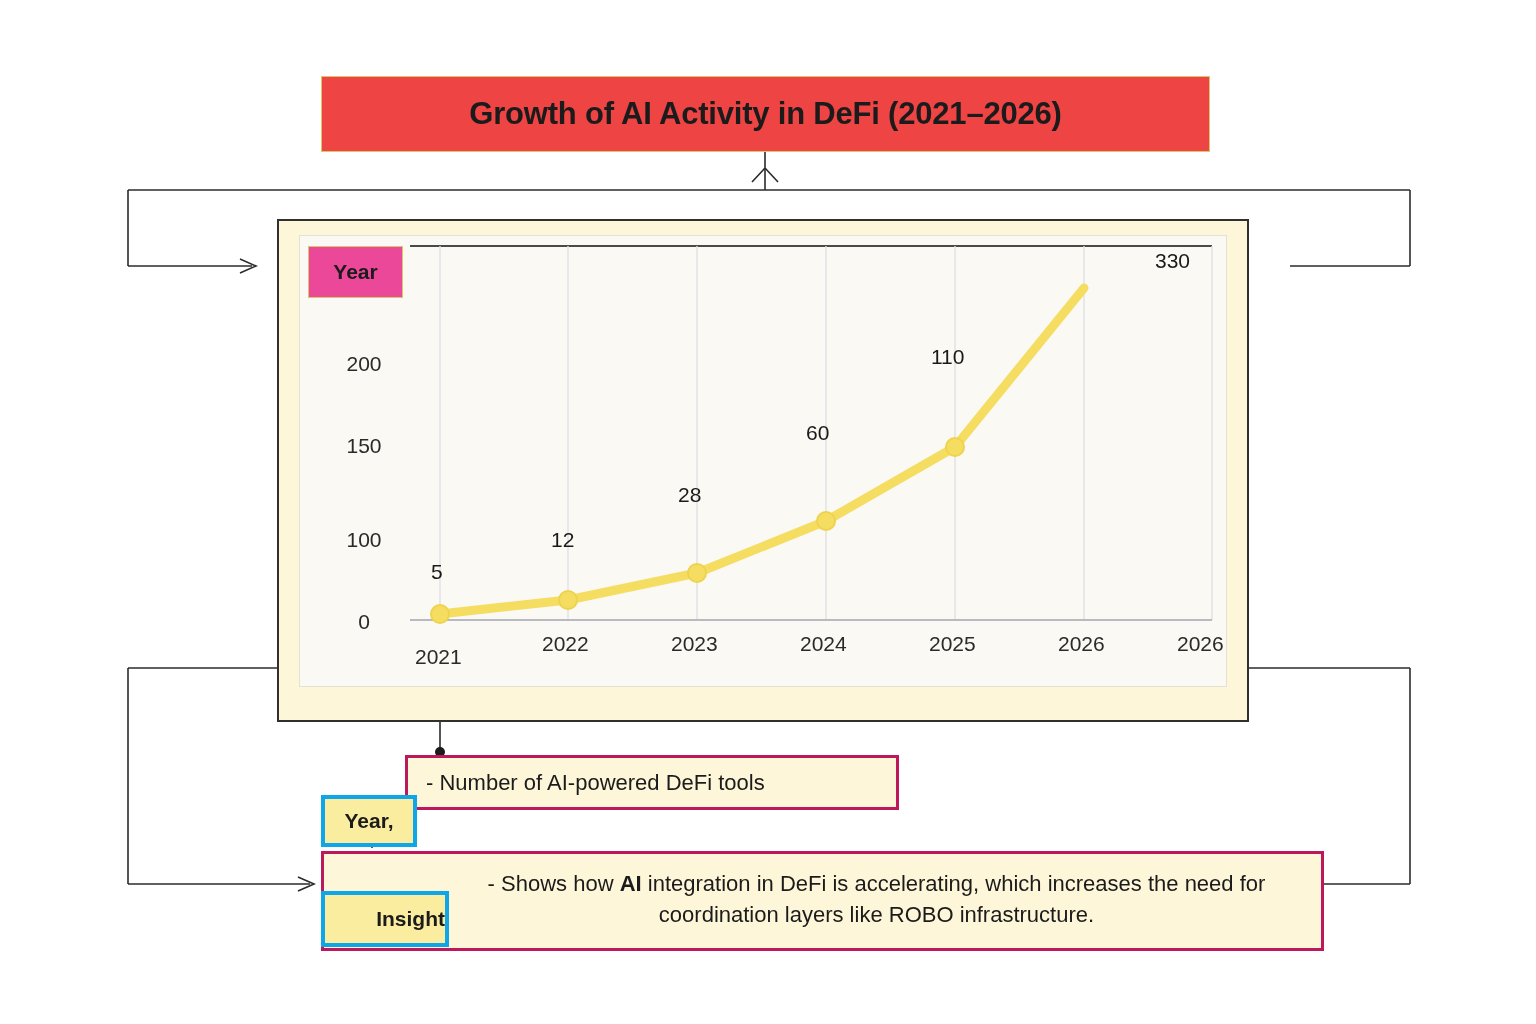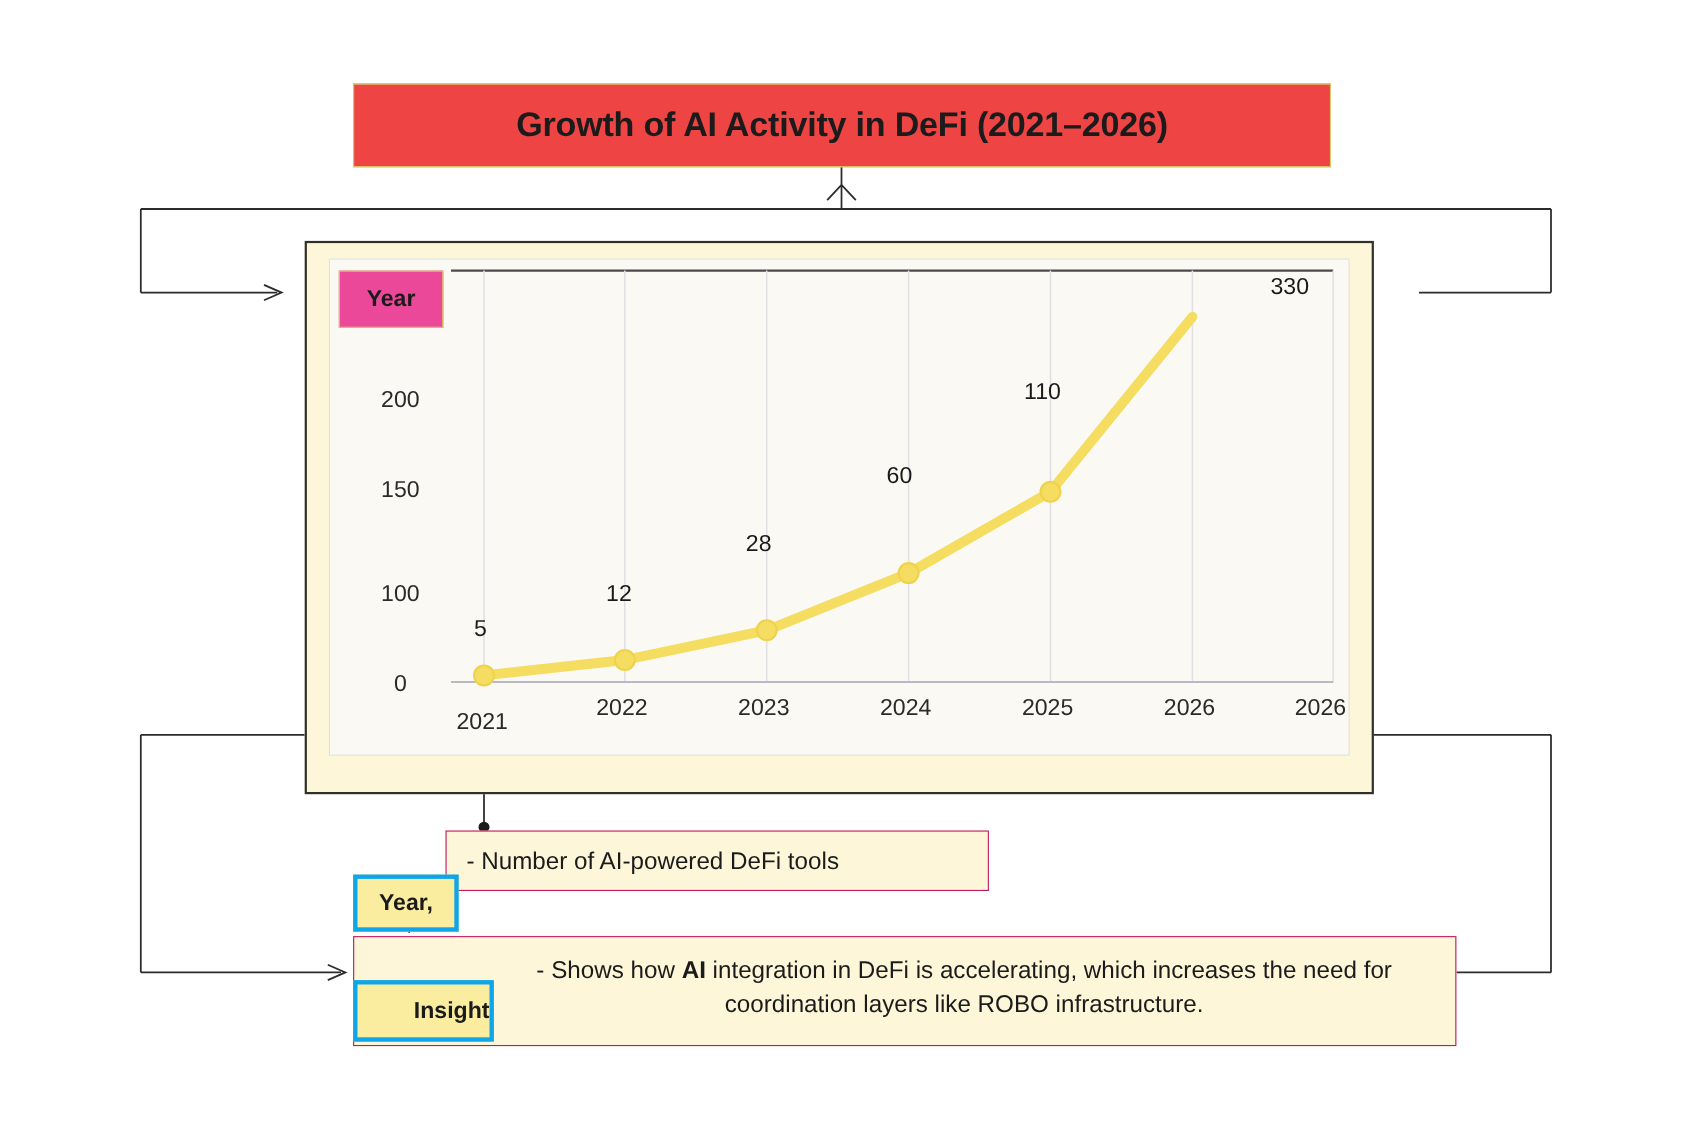--- a/index.html
+++ b/index.html
@@ -128,21 +128,21 @@
     margin-top: 40px;
   }
   .tag-box span {
     font-size: 21px;
     font-weight: 700;
     color: #1b1b1b;
   }
   .note-box {
     position: absolute;
     background: #fdf6d8;
-    border: 1px solid #be185d;
+    border: 3px solid #be185d;
     box-sizing: border-box;
     z-index: 2;
   }
   .note-text {
     font-size: 22px;
     color: #1b1b1b;
     line-height: 1.42;
   }
   #series-box {
     left: 321px;

